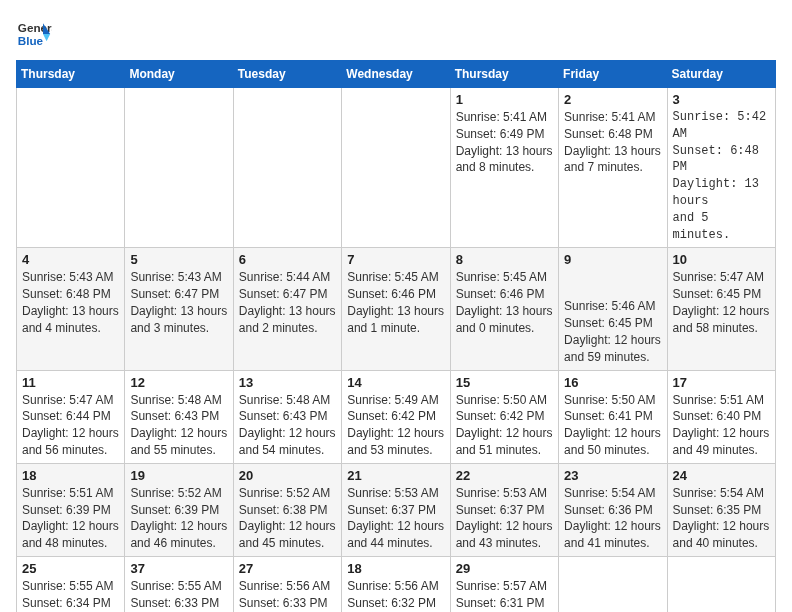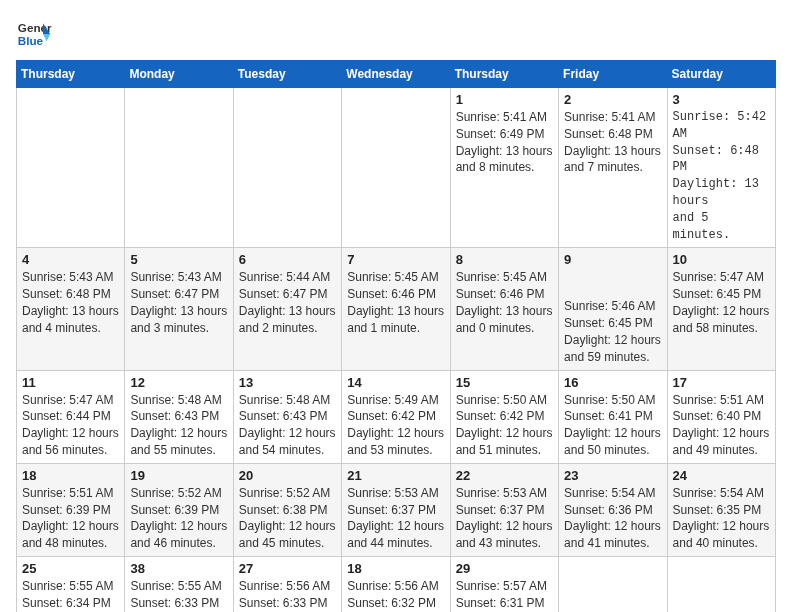--- a/index.html
+++ b/index.html
@@ -293,21 +293,21 @@
       </tr>
       <tr class="row-odd">
         <td>
           <div class="day-number">25</div>
           <div class="day-info" style="white-space: pre-line;">Sunrise: 5:55 AM
 Sunset: 6:34 PM
 Daylight: 12 hours
 and 39 minutes.</div>
         </td>
         <td>
-          <div class="day-number">38</div>
+          <div class="day-number">37</div>
           <div class="day-info" style="white-space: pre-line;">Sunrise: 5:55 AM
 Sunset: 6:33 PM
 Daylight: 12 hours
 and 37 minutes.</div>
         </td>
         <td>
           <div class="day-number">27</div>
           <div class="day-info" style="white-space: pre-line;">Sunrise: 5:56 AM
 Sunset: 6:33 PM
 Daylight: 12 hours

